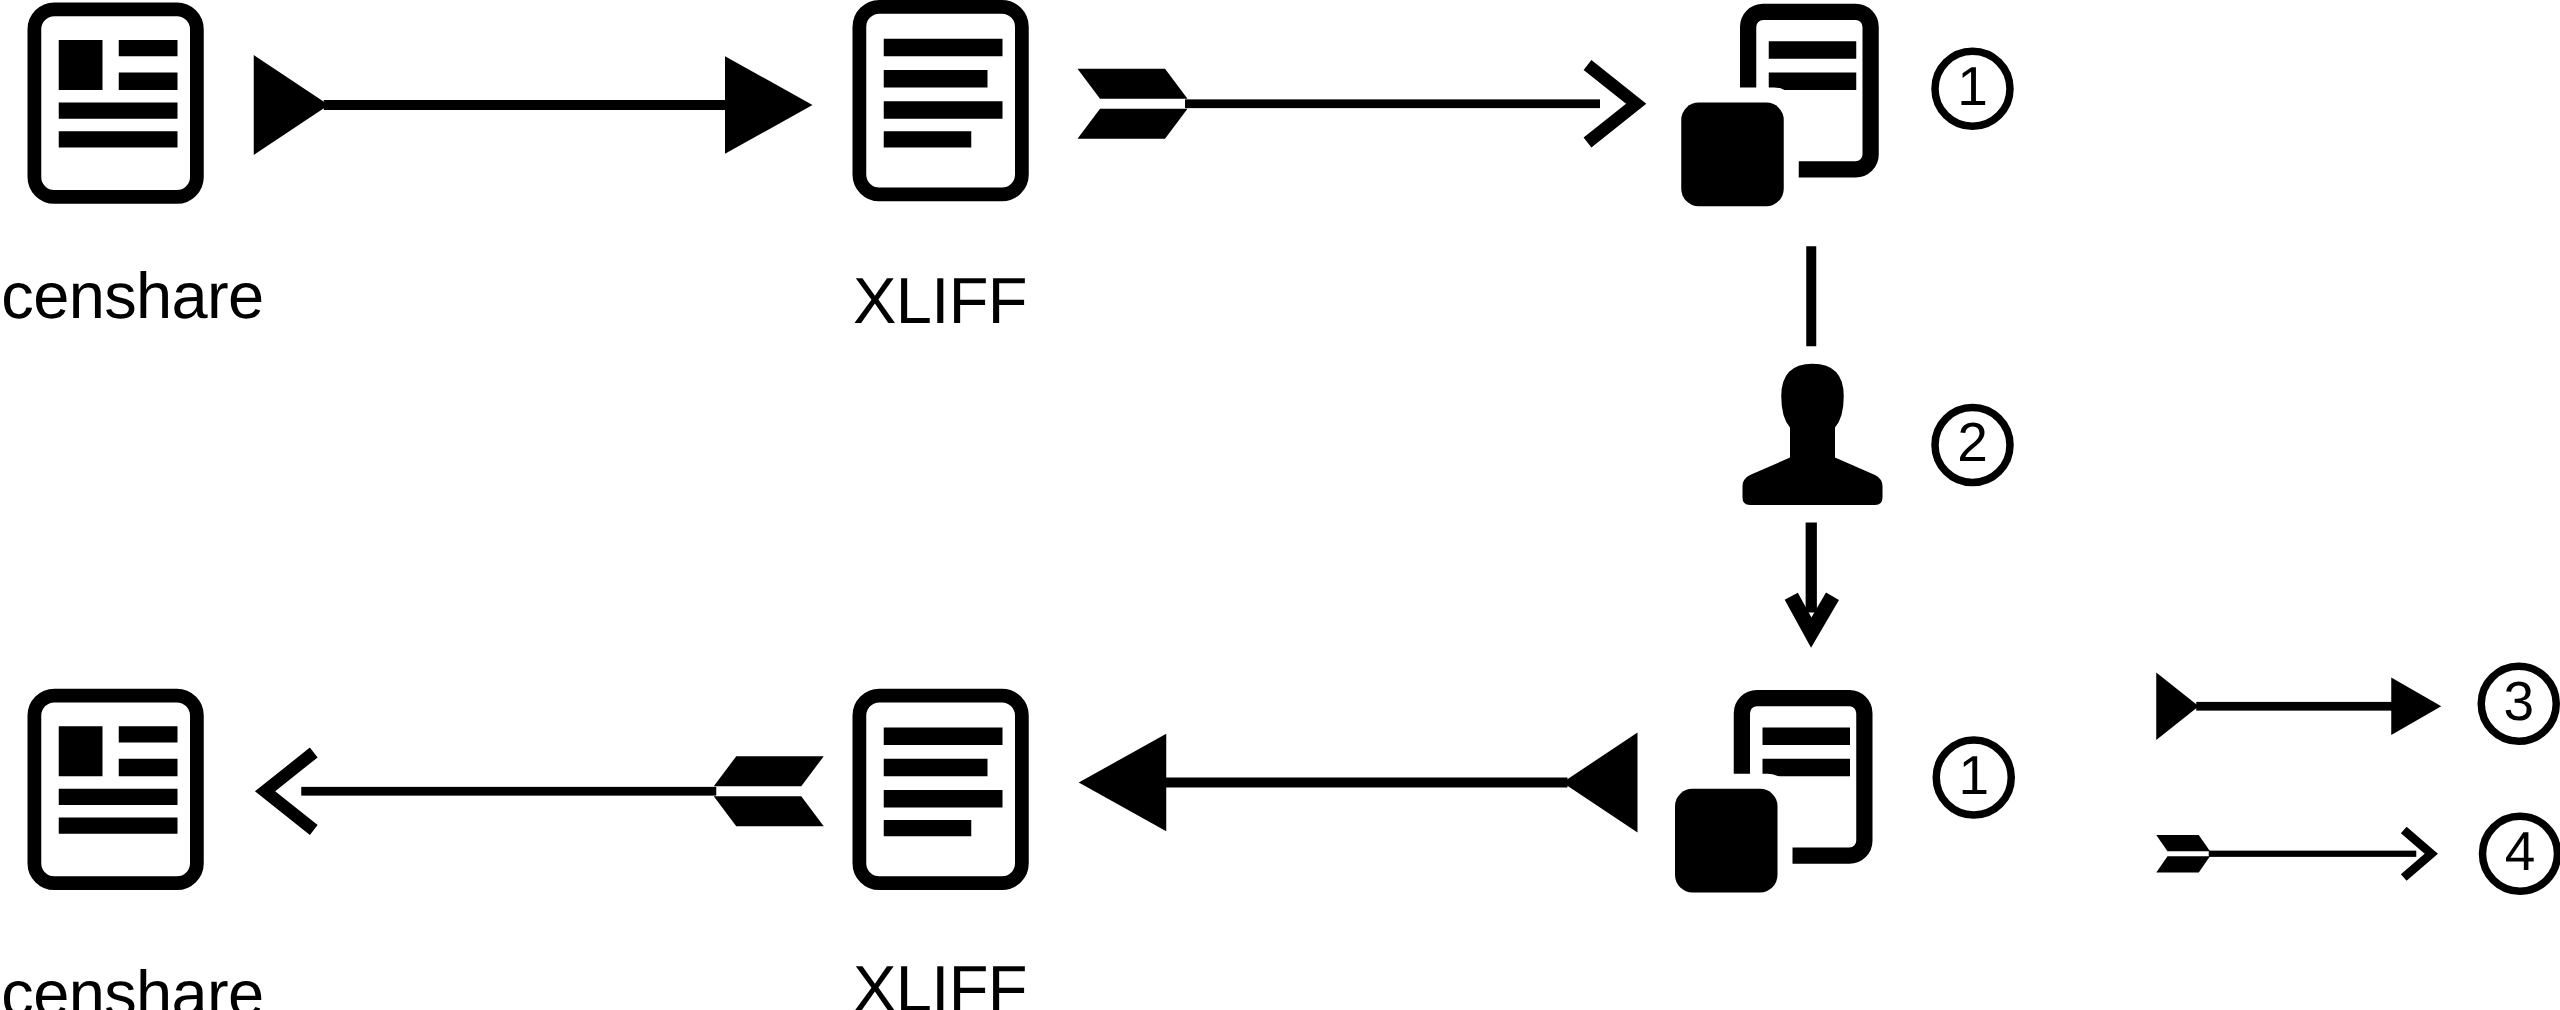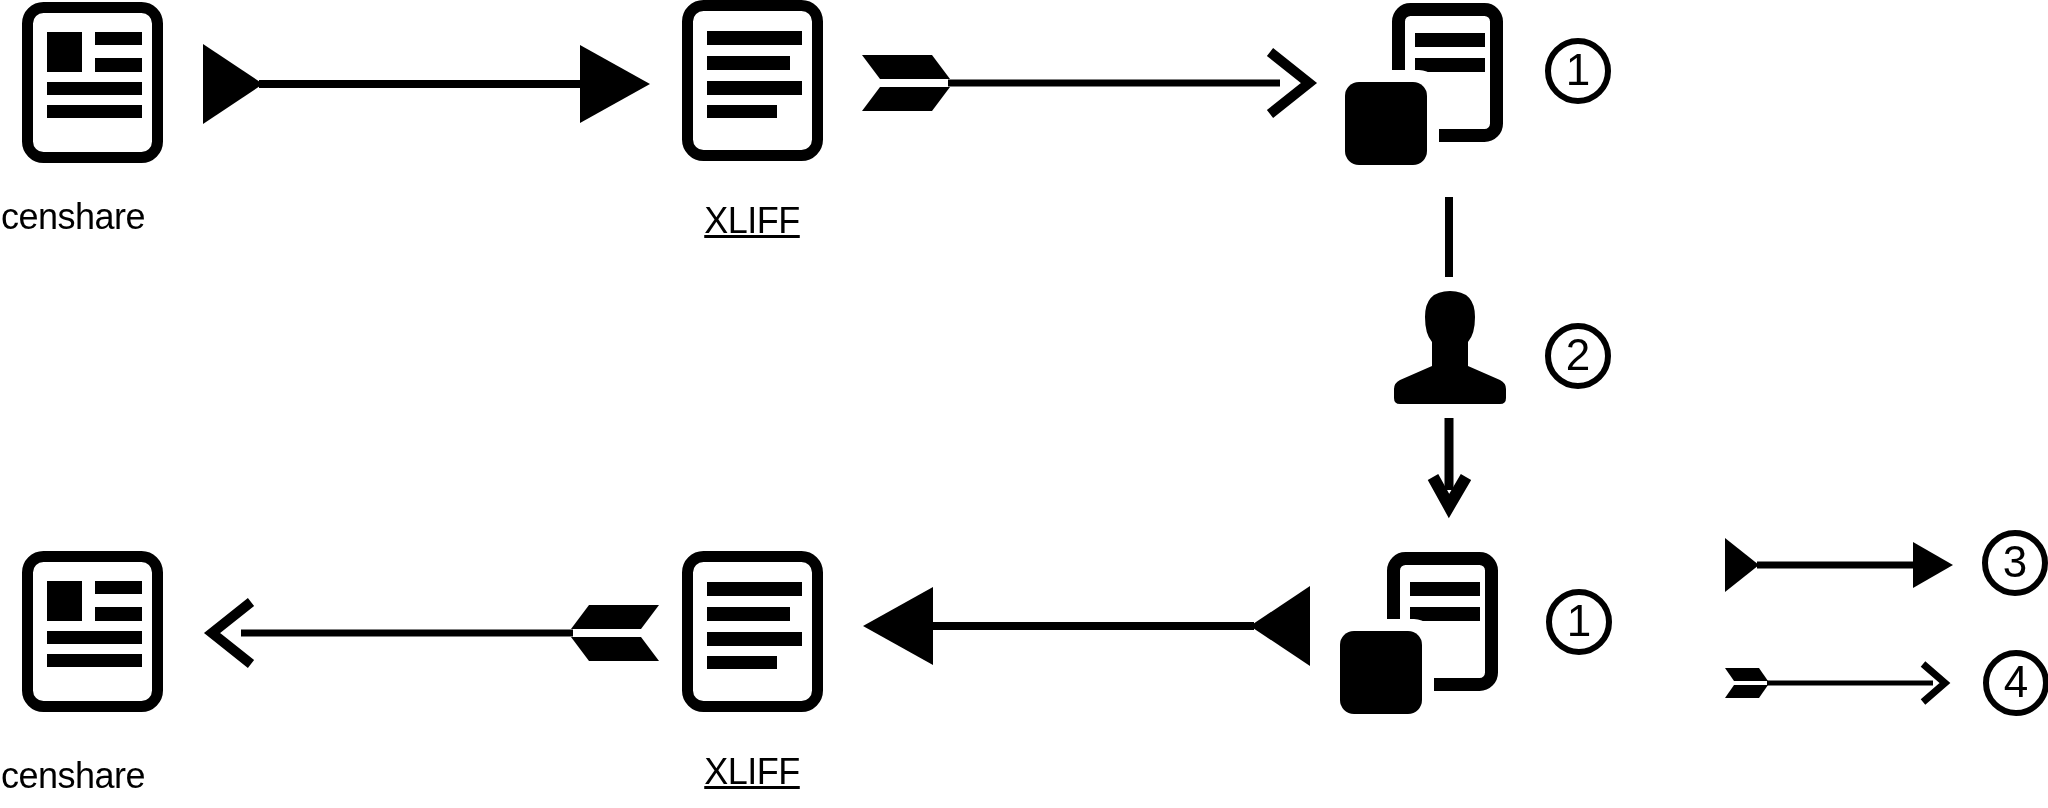--- a/index.html
+++ b/index.html
@@ -12,26 +12,27 @@
     font-family: "Liberation Sans", sans-serif;
   }
   .diagram-svg {
     position: absolute;
     left: 0; top: 0;
     width: 2048px; height: 808px;
   }
   .node-label {
     position: absolute;
     color: #000000;
-    font-size: 36px;
+    font-size: 52px;
     line-height: 1.1;
     letter-spacing: -0.5px;
     white-space: nowrap;
+    margin-top: 12px;
   }
-  .node-label.centered { transform: translateX(-50%); text-decoration: underline; }
+  .node-label.centered { transform: translateX(-50%); }
   .badge {
     position: absolute;
     box-sizing: border-box;
     width: 66px; height: 66px;
     border: 6px solid #000000;
     border-radius: 50%;
     display: flex;
     align-items: center;
     justify-content: center;
     color: #000000;

